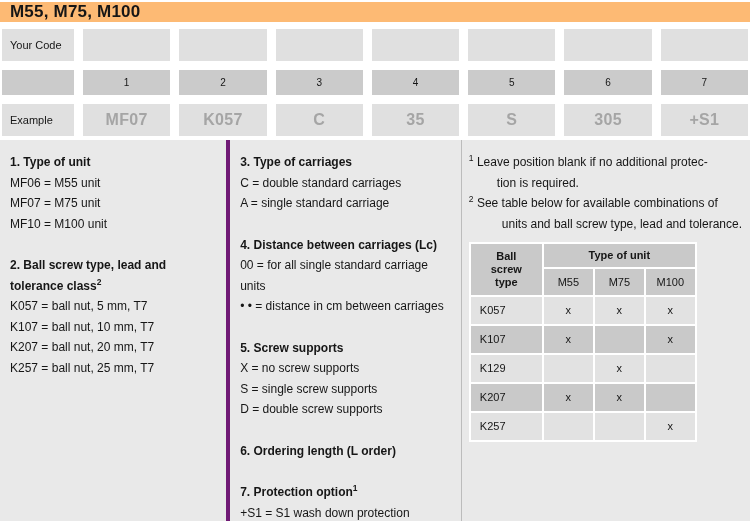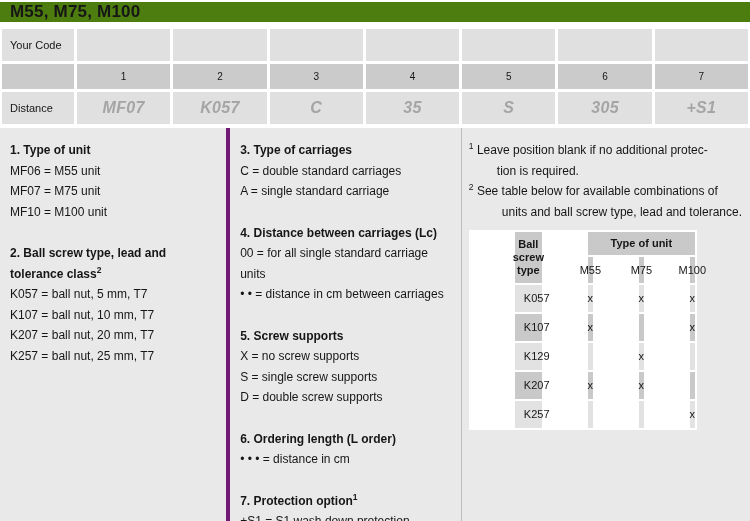--- a/index.html
+++ b/index.html
@@ -4,37 +4,37 @@
 <style>
   * { margin:0; padding:0; box-sizing:border-box; }
   html,body { background:#ffffff; }
   .page {
     width:750px; height:521px; background:#ffffff; overflow:hidden;
     font-family:"Liberation Sans","DejaVu Sans",sans-serif; color:#161616;
     display:flex; flex-direction:column; position:relative;
   }
   
   .title-bar {
-    height:40px; margin:2px 0 0 0; background:#4d7c0f;
+    height:40px; margin:2px 0 0 0; background:#fdba74;
     display:flex; align-items:center; padding-left:10px;
   }
   .title-bar .title { font-size:17px; font-weight:bold; letter-spacing:.2px; }
   
   .code-grid {
     margin:7px 2px 0 2px; display:grid;
     grid-template-columns:72px repeat(7,1fr);
     grid-template-rows:32px 25px 32px;
-    gap:3px; background:#ffffff;
+    gap:9px; background:#ffffff;
   }
   .cell { display:flex; align-items:center; justify-content:center; }
   .c-light { background:#e0e0e0; }
   .c-mid   { background:#cbcbcb; }
   .row-label { justify-content:flex-start; padding-left:8px; font-size:11px; }
   .pos-num { font-size:10px; }
-  .example-val { font-size:16px; font-weight:bold; color:#a5a5a5; letter-spacing:.3px;font-style:italic; }
+  .example-val { font-size:16px; font-weight:bold; color:#a5a5a5; letter-spacing:.3px; }
   
   .strip { height:8px; background:#cbcbcb; margin-top:3px; }
   
   .content { flex:1; display:flex; background:#e9e9e9; margin-top:1px; }
   .col { padding:12px 8px 0 10px; font-size:12px; line-height:20.5px; }
   .col-1 { width:252px; border-right:4px solid #701a75; }
   .col-2 { width:254px; border-right:1px solid #bcbcbc; }
   .col-3 { flex:1; padding-left:7px; padding-right:8px; }
   .section { margin-top:21px; }
   .section:first-child { margin-top:0; }
@@ -44,21 +44,21 @@
   .fn-cont { white-space:nowrap;margin-left:28px; }
   .fn-cont.indent { padding-left:5px; }
   
   .combo {
     margin-top:8px; display:grid;
     grid-template-columns:71px 49px 49px 49px;
     grid-template-rows:23px 26px repeat(5,27px);
     gap:2px; background:#ffffff; border:2px solid #ffffff;
     width:max-content; font-size:11px;
   }
-  .cc { display:flex; align-items:center; justify-content:center;margin-left:44px; }
+  .cc { display:flex; align-items:center; justify-content:center; }
   .combo .hdr { background:#c9c9c9; }
   .combo .corner {
     grid-row:1 / 3; grid-column:1; font-weight:bold;
     text-align:center; line-height:13px; padding:0 12px;
   }
   .combo .group { grid-column:2 / 5; font-weight:bold; }
   .combo .r-light { background:#e2e2e2; }
   .combo .r-dark  { background:#c9c9c9; }
   .combo .type-cell { justify-content:flex-start; padding-left:9px; }
 </style>
@@ -84,21 +84,21 @@
 
     <div class="cell c-mid"></div>
     <div class="cell c-mid pos-num">1</div>
     <div class="cell c-mid pos-num">2</div>
     <div class="cell c-mid pos-num">3</div>
     <div class="cell c-mid pos-num">4</div>
     <div class="cell c-mid pos-num">5</div>
     <div class="cell c-mid pos-num">6</div>
     <div class="cell c-mid pos-num">7</div>
 
-    <div class="cell c-light row-label">Distance</div>
+    <div class="cell c-light row-label">Example</div>
     <div class="cell c-light example-val">MF07</div>
     <div class="cell c-light example-val">K057</div>
     <div class="cell c-light example-val">C</div>
     <div class="cell c-light example-val">35</div>
     <div class="cell c-light example-val">S</div>
     <div class="cell c-light example-val">305</div>
     <div class="cell c-light example-val">+S1</div>
   </div>
 
   <div class="strip"></div>
@@ -133,21 +133,20 @@
         <div>• •  = distance in cm between carriages</div>
       </div>
       <div class="section">
         <div class="sec-heading"><span>5. Screw supports</span><sup></sup></div>
         <div>X = no screw supports</div>
         <div>S = single screw supports</div>
         <div>D = double screw supports</div>
       </div>
       <div class="section">
         <div class="sec-heading"><span>6. Ordering length (L order)</span><sup></sup></div>
-        <div>• • • = distance in cm</div>
       </div>
       <div class="section">
         <div class="sec-heading"><span>7. Protection option</span><sup>1</sup></div>
         <div>+S1 = S1 wash down protection</div>
       </div>
     </div>
 
     <div class="col col-3">
       <div>
         <div class="fn-line"><sup>1</sup> <span>Leave position blank if no additional protec-</span></div>

